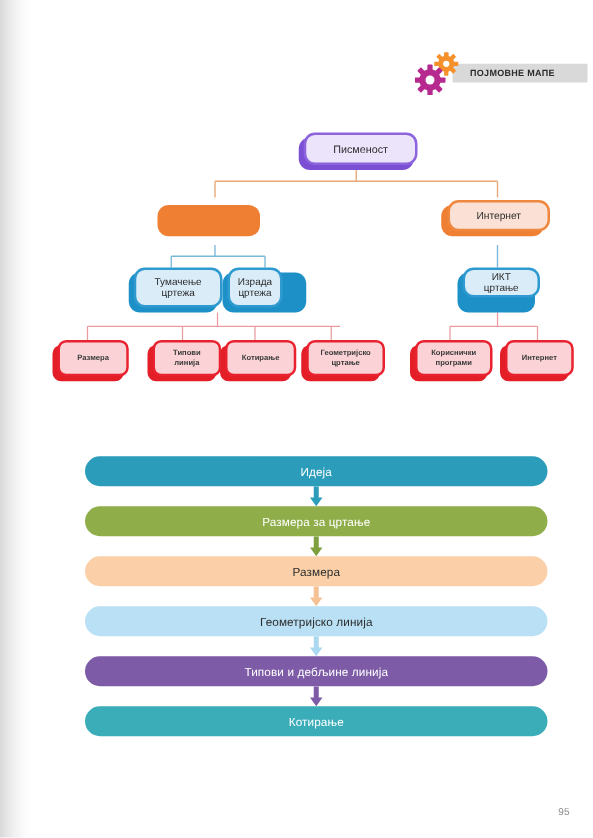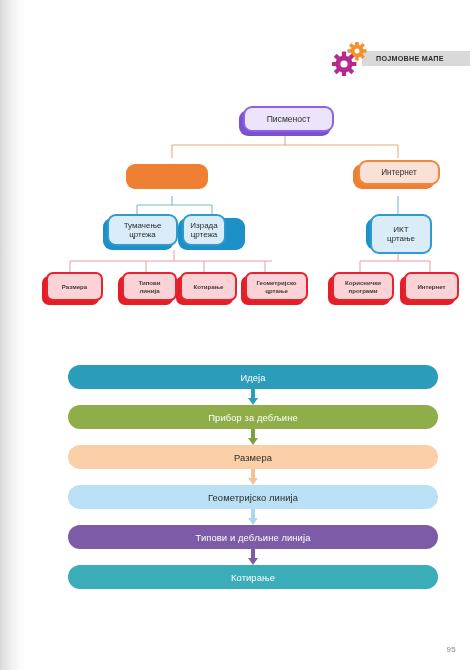--- a/index.html
+++ b/index.html
@@ -225,21 +225,21 @@
     </div>
 
     <div class="shadow-blue" style="left:178px; top:130px; width:67px; height:32px;"></div>
     <div class="node blue" style="left:182px; top:126px; width:44px; height:32px;">
       <span class="txt">
         <span>Израда</span><br><span>цртежа</span>
       </span>
     </div>
 
     <div class="shadow-blue" style="left:366px; top:130px; width:62px; height:32px;"></div>
-    <div class="node blue" style="left:370px; top:126px; width:62px; height:40px;">
+    <div class="node blue" style="left:370px; top:126px; width:62px; height:24px;">
       <span class="txt">
         <span>ИКТ</span><br><span>цртање</span>
       </span>
     </div>
 
     <div class="shadow-red" style="left:42px; top:188px; width:57px; height:29px;"></div>
     <div class="node red" style="left:46px; top:184px; width:57px; height:29px;">
       <span class="txt">
         <span>Размера</span>
       </span>
@@ -285,21 +285,21 @@
   <div id="flow">
 
     <div class="flow-bar" style="top:7px; background:#2b9cba; color:#ffffff;">
       <span>Идеја</span>
     </div>
     <svg class="flow-stem" style="top:31px;" width="10" height="16" viewBox="0 0 10 16">
       <path d="M3,0 H7 V9 H10 L5,16 L0,9 H3 Z" fill="#2b9cba"></path>
     </svg>
 
     <div class="flow-bar" style="top:47px; background:#8fae4a; color:#ffffff;">
-      <span>Прибор за дебљине</span>
+      <span>Размера за цртање</span>
     </div>
     <svg class="flow-stem" style="top:71px;" width="10" height="16" viewBox="0 0 10 16">
       <path d="M3,0 H7 V9 H10 L5,16 L0,9 H3 Z" fill="#7fa03f"></path>
     </svg>
 
     <div class="flow-bar" style="top:87px; background:#fbd0a8; color:#2c2c2c;">
       <span>Размера</span>
     </div>
     <svg class="flow-stem" style="top:111px;" width="10" height="16" viewBox="0 0 10 16">
       <path d="M3,0 H7 V9 H10 L5,16 L0,9 H3 Z" fill="#f7c196"></path>

